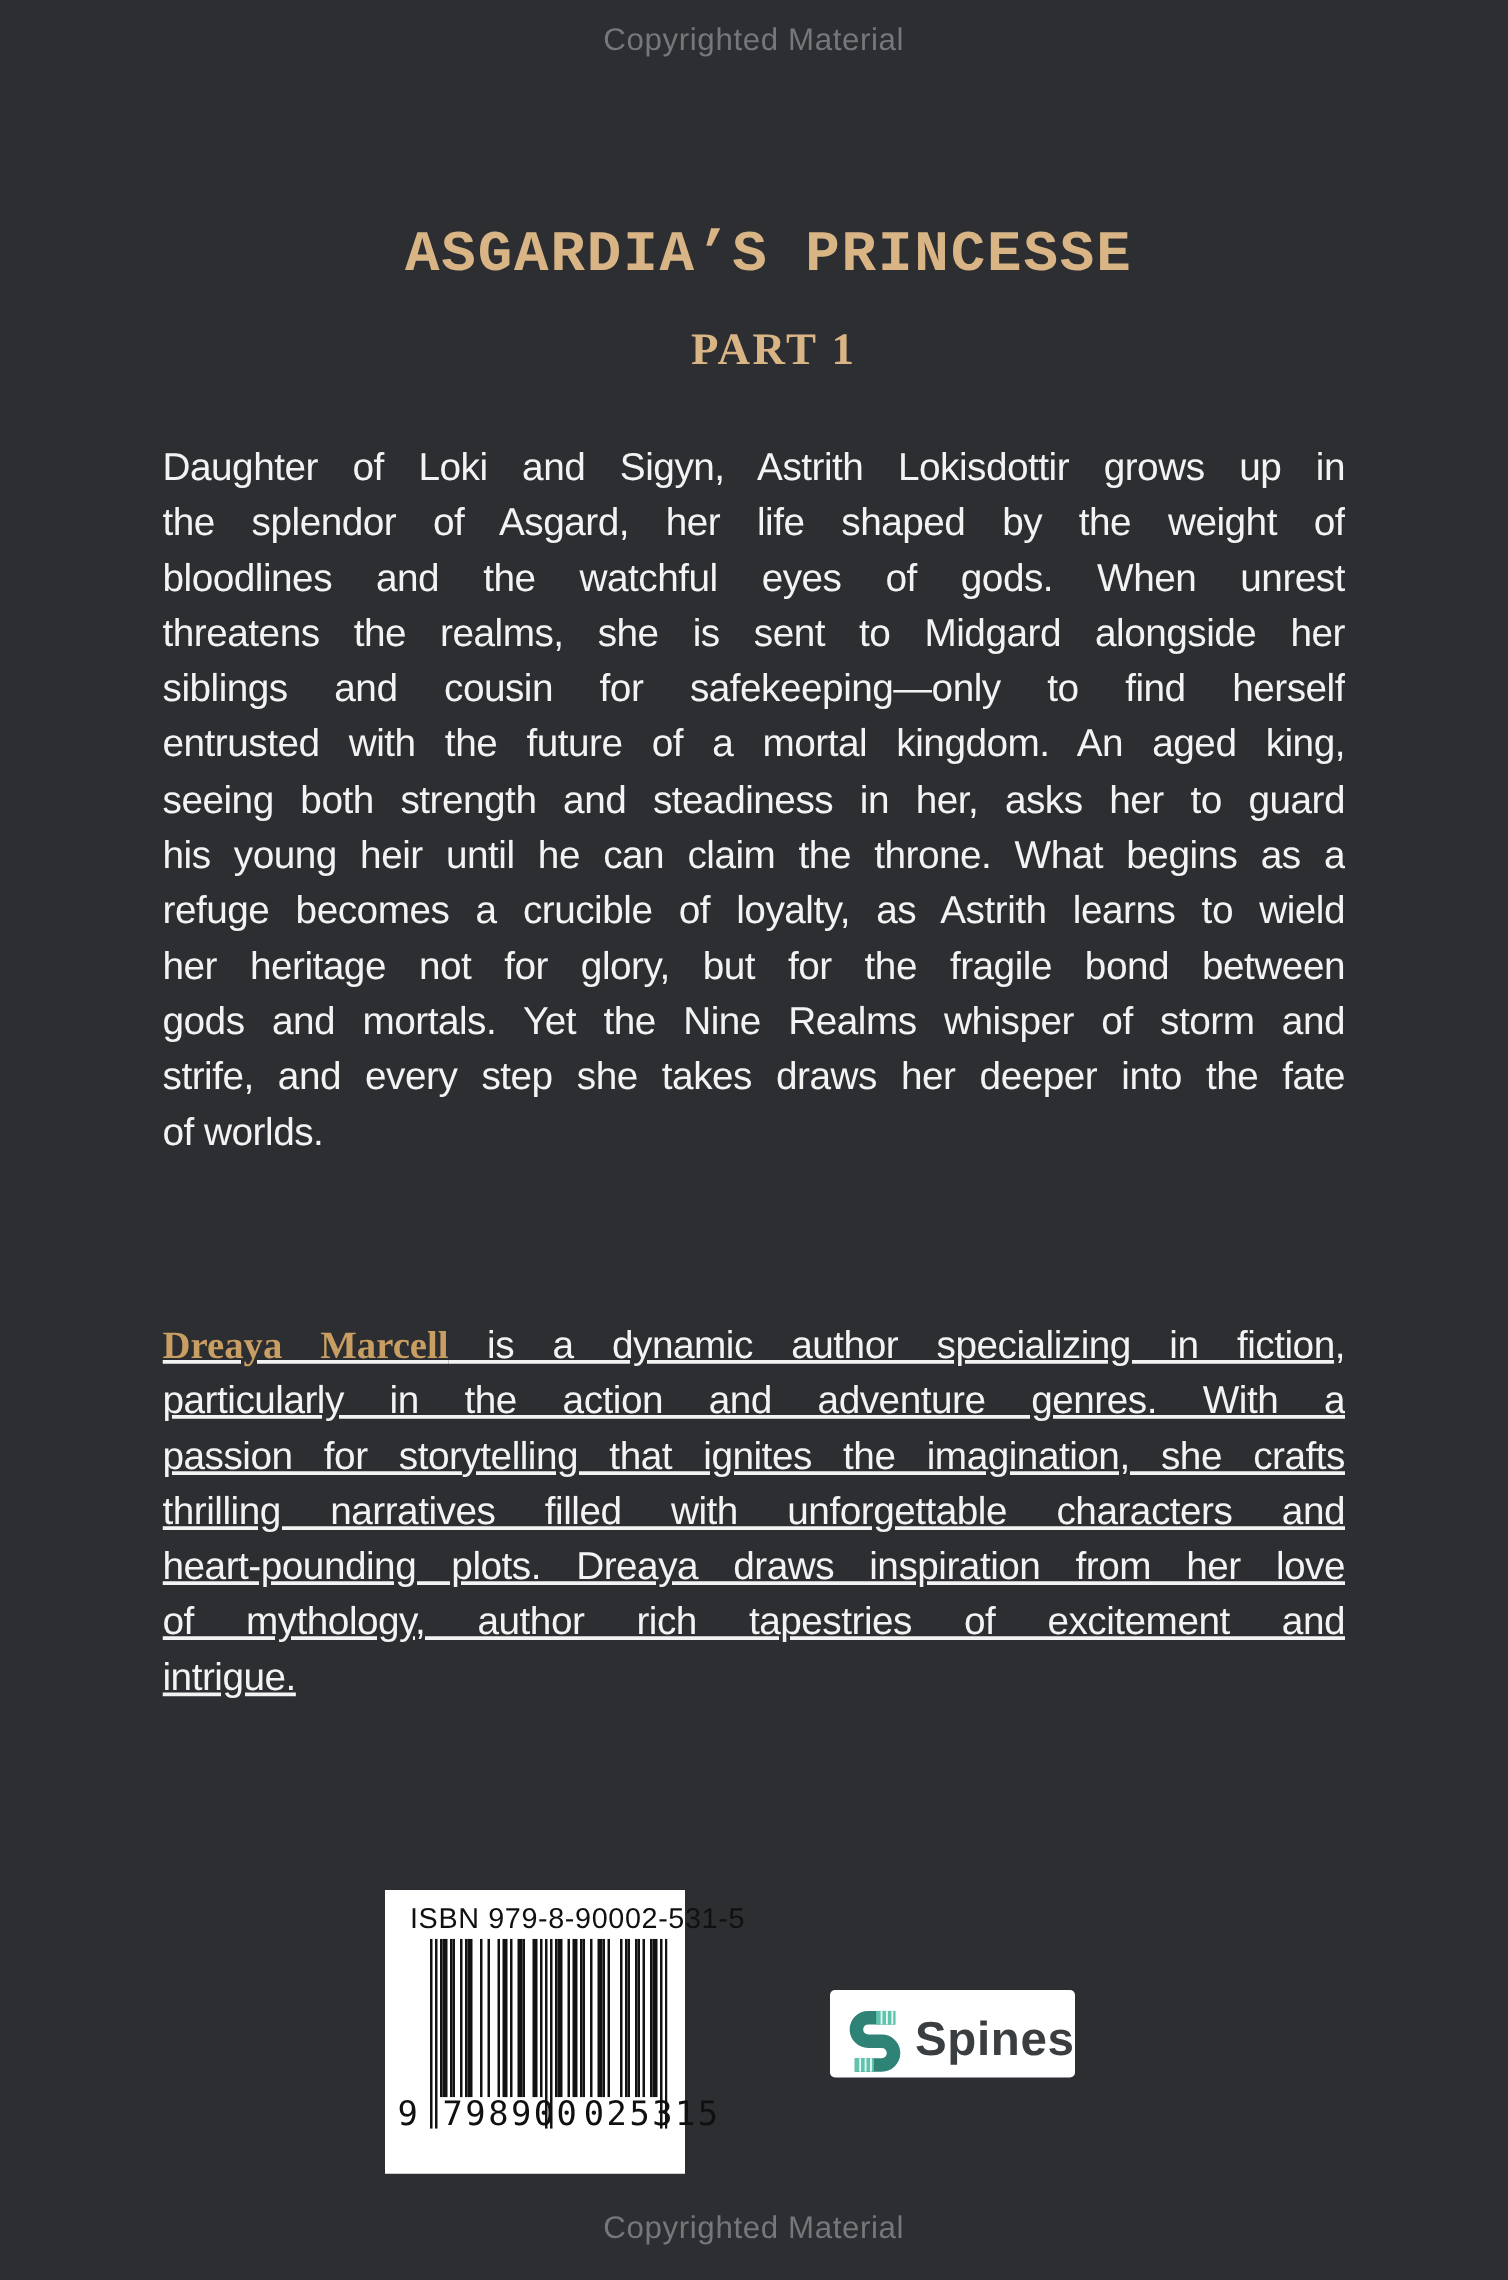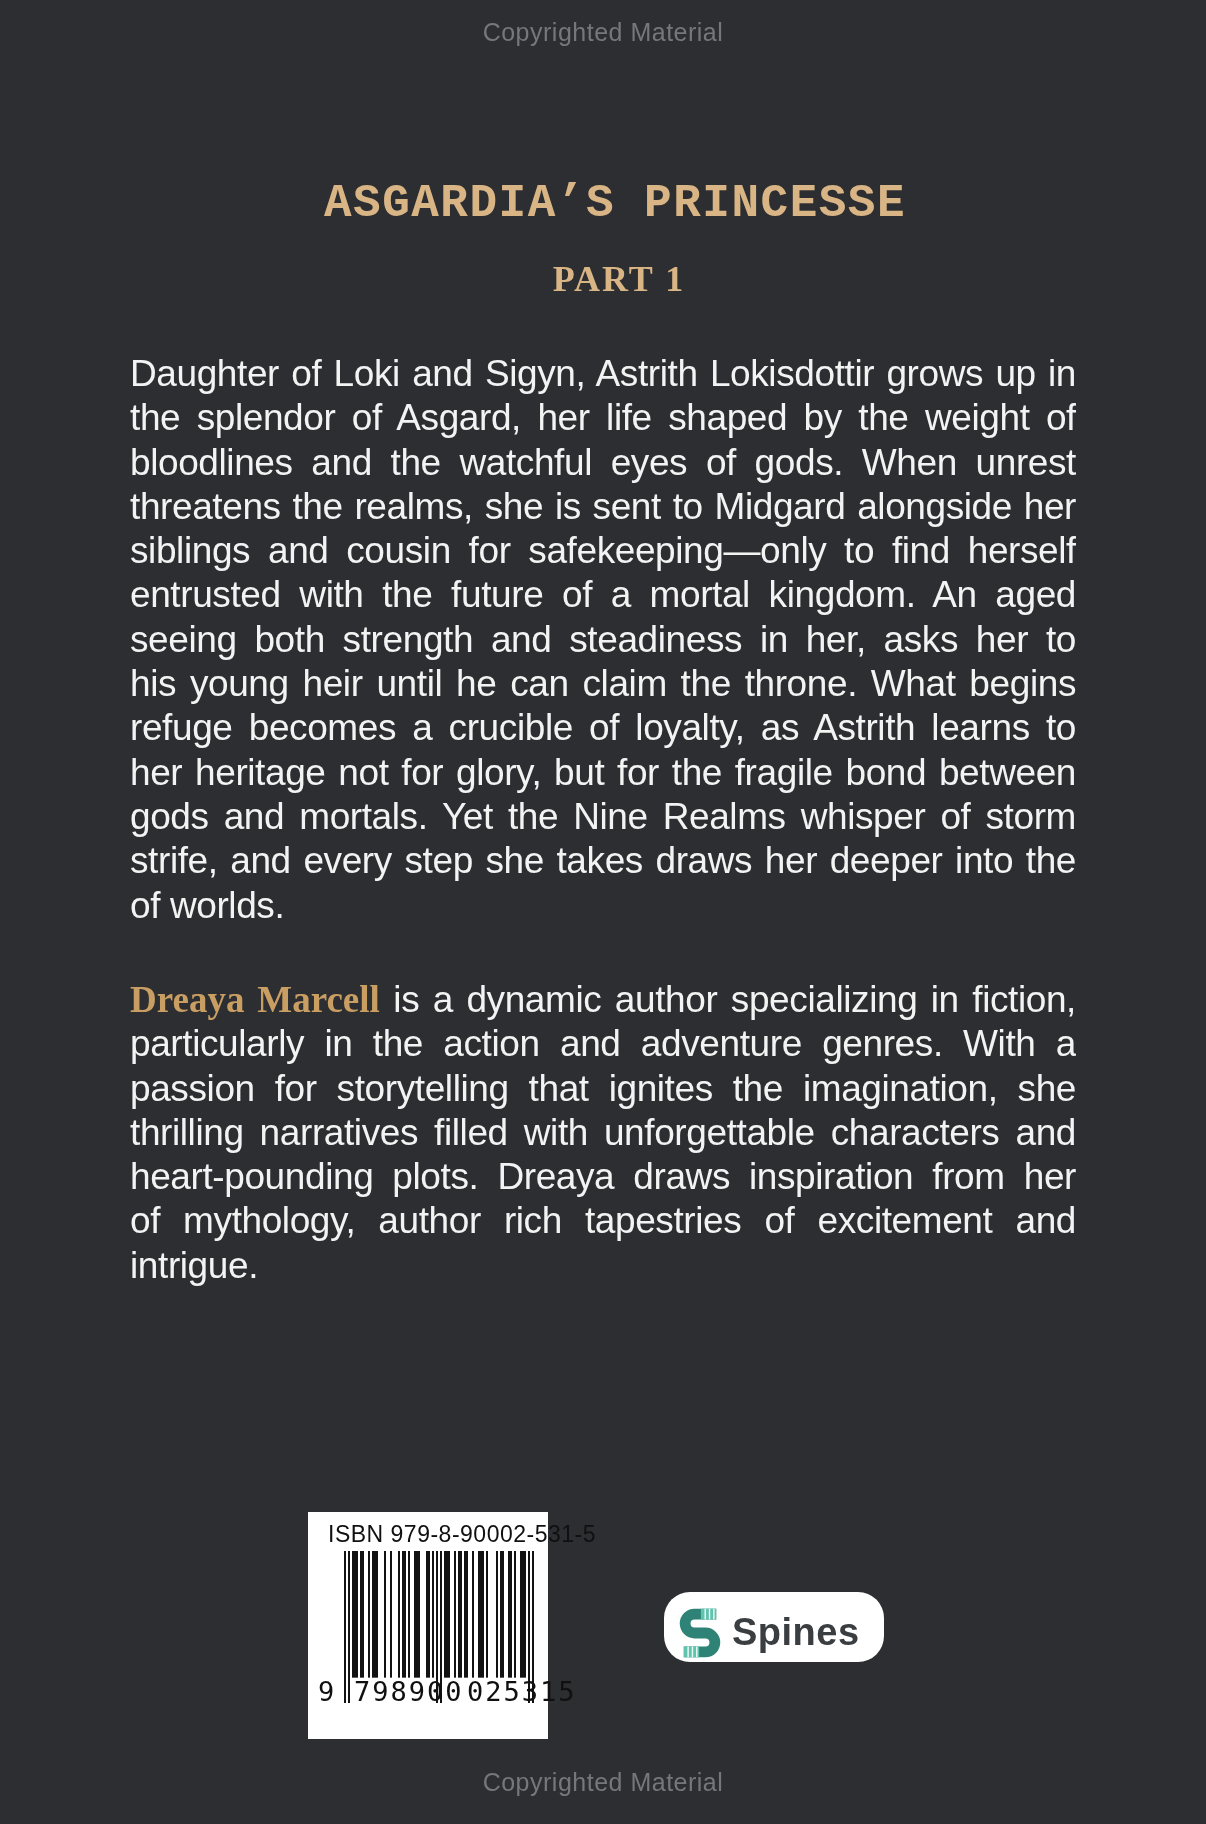--- a/index.html
+++ b/index.html
@@ -38,26 +38,26 @@
     font-family:"Liberation Serif","DejaVu Serif",serif;
     font-weight:bold;
     font-size:36px;
     letter-spacing:2px;
     color:#d9b586;
   }
 
   .textblock{
     position:absolute;left:130px;width:946px;
     color:#f3f3f3;
-    font-size:37px;
+    font-size:31px;
     line-height:44.3px;
     letter-spacing:-0.4px;
   }
   .synopsis{top:352px;}
-  .bio{top:978px;}
+  .bio{top:1054px;text-decoration:underline;}
   .jline{
     text-align:justify;
     text-align-last:justify;
     white-space:normal;
     height:44.3px;
     overflow:hidden;
   }
   .synopsis .jline:last-child,
   .bio-rest .jline:last-child{text-align-last:left;}
   .author-name{
@@ -97,23 +97,23 @@
     font-size:27px;
     color:#101010;
   }
   .bars-digits span{position:absolute;bottom:0;}
   .d0{left:0;}
   .d1{left:36px;width:100px;text-align:center;letter-spacing:2px;}
   .d2{left:149px;width:100px;text-align:left;letter-spacing:2px;}
 
   .spines-pill{
     position:absolute;left:664px;top:1592px;
-    width:220px;height:70px;
+    width:196px;height:70px;
     background:#ffffff;
-    border-radius:26px;
+    border-radius:4px;
     display:flex;align-items:center;
     padding:11px 10px 0 12px;
     box-sizing:border-box;
     gap:8px;
   }
   .spines-icon{height:54px;width:48px;flex:0 0 auto;}
   .spines-text{
     font-size:38px;
     font-weight:600;
     color:#3a3e41;

